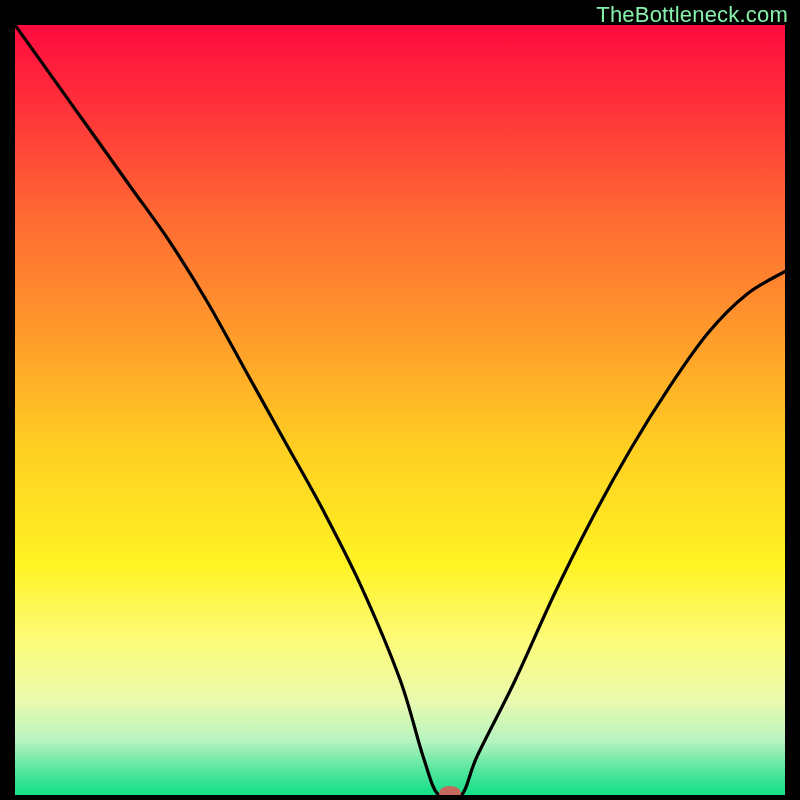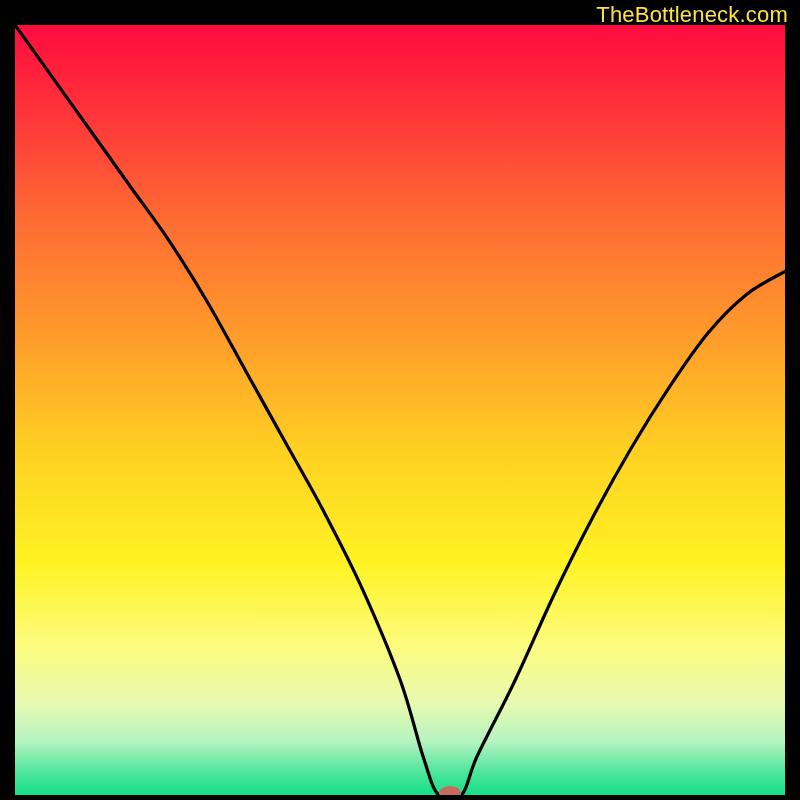--- a/index.html
+++ b/index.html
@@ -16,21 +16,21 @@
     left: 15px;
     top: 25px;
     width: 770px;
     height: 770px;
     background: #000;
   }
   .watermark {
     position: absolute;
     top: 2px;
     right: 12px;
-    color: #fde047;
+    color: #86efac;
     font-size: 22px;
     font-weight: 500;
     letter-spacing: 0.2px;
     font-family: Arial, Helvetica, sans-serif;
   }
   svg { display: block; }
 </style>
 </head>
 <body>
 

